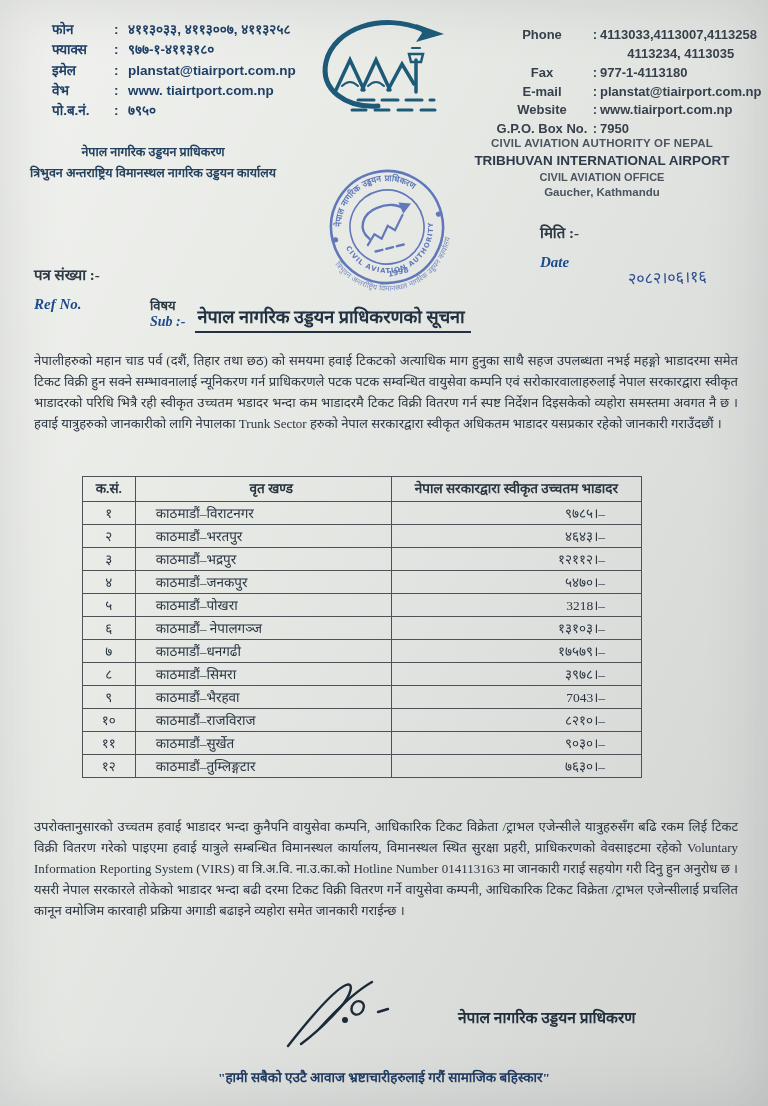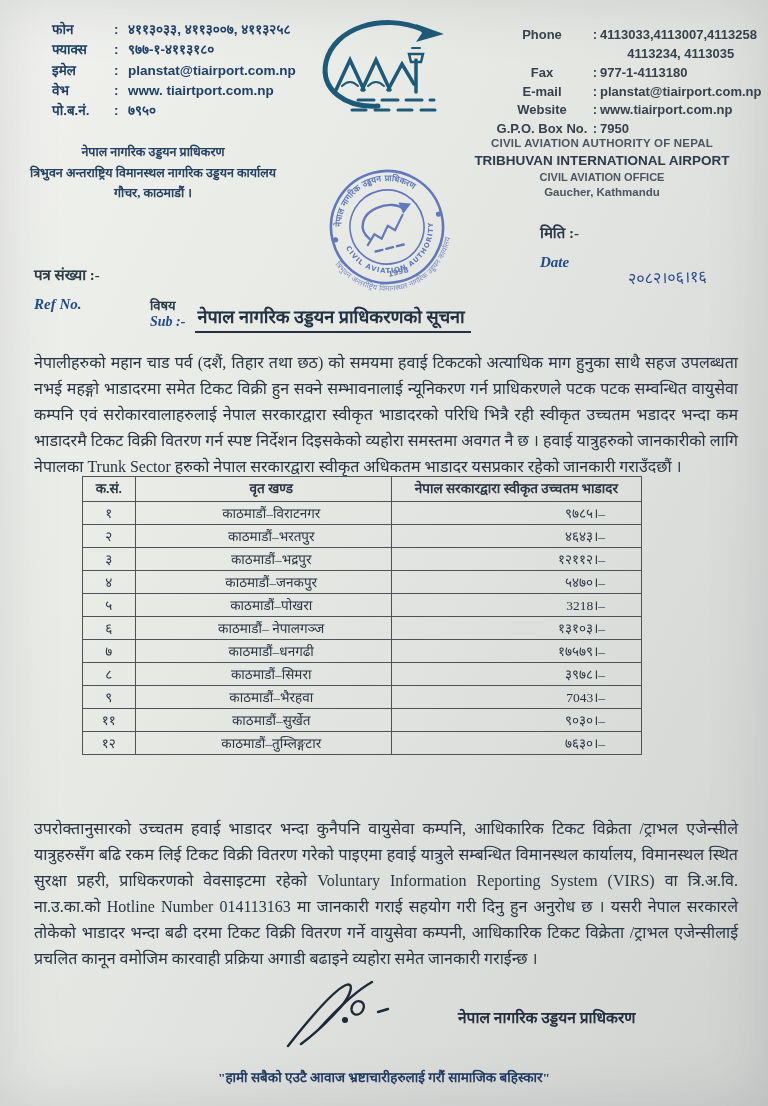--- a/index.html
+++ b/index.html
@@ -50,31 +50,31 @@
   .hand-date{position:absolute;left:628px;top:266px;font-family:"DejaVu Sans",sans-serif;
     font-size:16px;color:#2b4b8c;transform:rotate(-2deg);}
   
   .subject{position:absolute;left:150px;top:298px;display:flex;align-items:flex-start;}
   .subject .sublbl{margin-right:10px;line-height:1.2;}
   .subject .sublbl .np{font-size:13px;font-weight:bold;}
   .subject .sublbl .en{font-style:italic;font-weight:bold;color:#1e4a8c;font-size:14px;}
   .subject .title{font-size:18px;font-weight:bold;color:#223243;
     border-bottom:2px solid #223243;padding:2px 6px 3px 2px;margin-top:4px;}
   
-  .para{position:absolute;left:34px;width:704px;font-size:16px;line-height:1.62;
+  .para{position:absolute;left:34px;width:704px;font-size:13px;line-height:1.62;
     text-align:justify;color:#2a3542;}
   .para1{top:350px;}
   .para2{top:816px;}
   
   table.fares{position:absolute;left:82px;top:476px;border-collapse:collapse;
     width:560px;font-size:13.5px;color:#2a3542;padding-left:36px;}
   table.fares th,table.fares td{border:1px solid #4e5256;padding:1px 4px;}
   table.fares th{font-weight:bold;font-size:13.5px;line-height:1.3;padding:3px 4px;}
   .col-sn{width:50px;text-align:center;}
-  .col-sector{width:296px;text-align:center;padding-left:20px !important;}
+  .col-sector{width:296px;text-align:left;padding-left:20px !important;}
   .col-fare{width:268px;}
   td.col-fare{text-align:right;padding-right:36px !important;}
   table.fares td{height:20px;}
   
   .signature{position:absolute;left:282px;top:976px;width:140px;height:84px;}
   .sign-org{position:absolute;left:458px;top:1006px;font-size:15.5px;font-weight:bold;color:#22303e;}
   .footer-quote{position:absolute;left:0;top:1068px;width:768px;text-align:center;
     font-size:13.5px;font-weight:bold;color:#1f3a60;}
 </style>
 </head>
@@ -154,21 +154,20 @@
     <div class="row">
         <span class="lbl">G.P.O. Box No.</span>
         <span class="sep">:</span>
         <span>7950</span>
       </div>
   </div>
 
   <div class="org-left">
     <div>नेपाल नागरिक उड्डयन प्राधिकरण</div>
     <div>त्रिभुवन अन्तराष्ट्रिय विमानस्थल नागरिक उड्डयन कार्यालय</div>
-    <div>गौचर, काठमाडौं ।</div>
   </div>
 
   <div class="stamp">
     <svg width="150" height="150" viewBox="0 0 150 150">
       <defs>
         <path id="arcTop" d="M75,75 m-46,0 a46,46 0 1,1 92,0"></path>
         <path id="arcBot" d="M75,75 m-46,0 a46,46 0 1,0 92,0"></path>
         <path id="arcOut" d="M75,75 m-64,0 a64,64 0 1,0 128,0"></path>
       </defs>
       <g stroke="#4f6ab5" fill="none">
@@ -267,20 +266,25 @@
           <td class="col-sn">८</td>
           <td class="col-sector">काठमाडौं–सिमरा</td>
           <td class="col-fare">३९७८।–</td>
         </tr>
       <tr>
           <td class="col-sn">९</td>
           <td class="col-sector">काठमाडौं–भैरहवा</td>
           <td class="col-fare">7043।–</td>
         </tr>
       <tr>
+          <td class="col-sn">१०</td>
+          <td class="col-sector">काठमाडौं–राजविराज</td>
+          <td class="col-fare">८२१०।–</td>
+        </tr>
+      <tr>
           <td class="col-sn">११</td>
           <td class="col-sector">काठमाडौं–सुर्खेत</td>
           <td class="col-fare">९०३०।–</td>
         </tr>
       <tr>
           <td class="col-sn">१२</td>
           <td class="col-sector">काठमाडौं–तुम्लिङ्गटार</td>
           <td class="col-fare">७६३०।–</td>
         </tr>
     </tbody>

